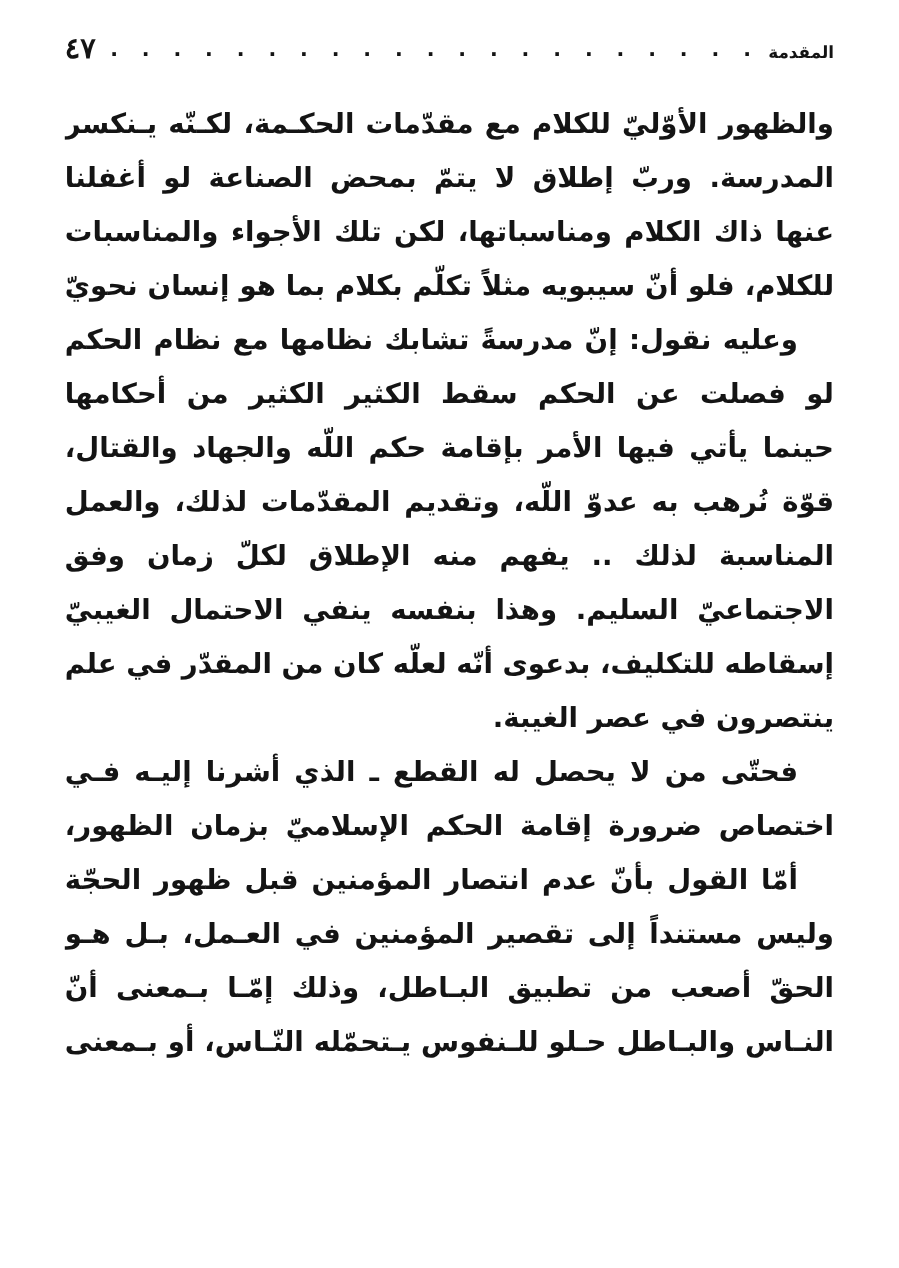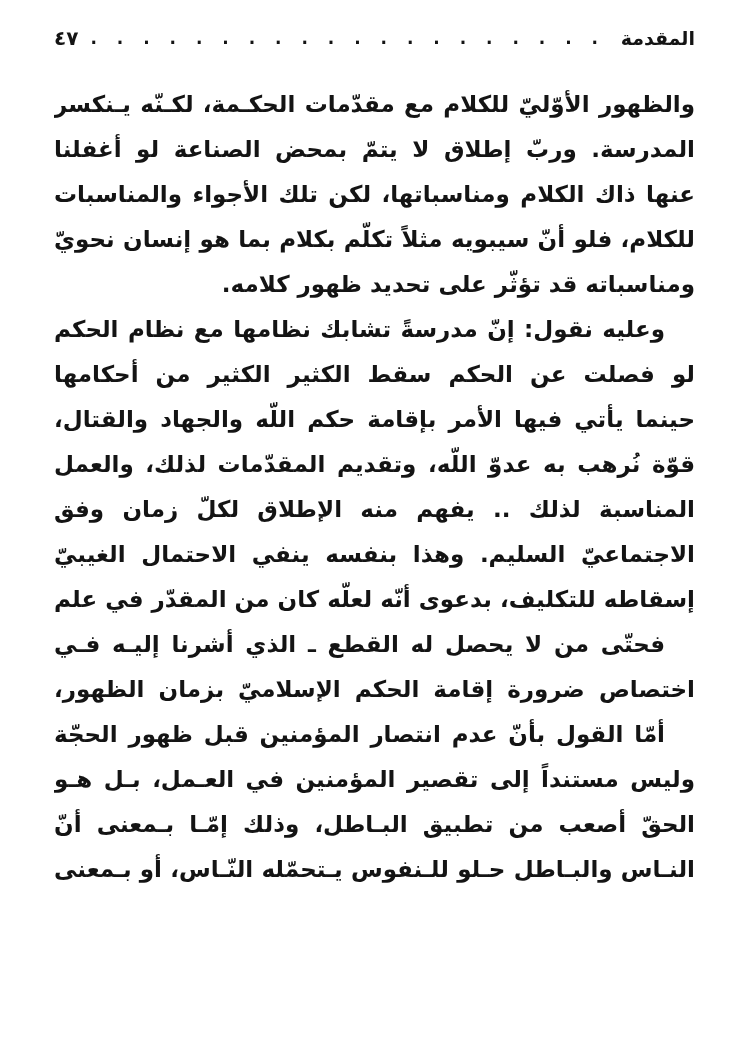--- a/index.html
+++ b/index.html
@@ -23,40 +23,41 @@
   
   .page-header {
     display: flex;
     align-items: baseline;
     direction: rtl;
     height: 34px;
     font-weight: bold;
   }
   .page-header .title {
     flex: 0 0 auto;
-    font-size: 19px;
+    font-size: 14px;
     letter-spacing: 0;
     white-space: nowrap;
   }
   .page-header .leader {
     flex: 1 1 auto;
     overflow: hidden;
     white-space: nowrap;
     font-size: 17px;
     letter-spacing: 7px;
     direction: ltr;
     text-align: center;
     margin: 0 2px;
     transform: translateY(-1px);
   }
   .page-header .pnum {
     flex: 0 0 auto;
-    font-size: 20px;
+    font-size: 24px;
     padding-right: 10px;
     white-space: nowrap;
+    font-family: Liberation Serif, serif;
   }
   
   .page-body {
     margin-top: 22px;
   }
   .line {
     font-size: 23px;
     font-weight: bold;
     line-height: 45px;
     height: 45px;
@@ -84,31 +85,31 @@
     <span class="pnum">٤٧</span>
   </header>
 
   <main class="page-body">
 
     <div class="para">
       <div class="line">والظهور الأوّليّ للكلام مع مقدّمات الحكـمة، لكـنّه يـنكسر بـلحاظ جـوّ تـلك</div>
       <div class="line">المدرسة. وربّ إطلاق لا يتمّ بمحض الصناعة لو أغفلنا أجواء المدرسة التي صدر</div>
       <div class="line">عنها ذاك الكلام ومناسباتها، لكن تلك الأجواء والمناسبات تخلق الإطلاق وتثبّته</div>
       <div class="line">للكلام، فلو أنّ سيبويه مثلاً تكلّم بكلام بما هو إنسان نحويّ فأجواء علم النـحو</div>
-      <div class="line para-end">ومناسباته قد تؤثّر على تحديد ظهور كلامه.</div>
     </div>
 
     <div class="para">
       <div class="line indent">وعليه نقول: إنّ مدرسةً تشابك نظامها مع نظام الحكم والإدارة والسلطة بحيث</div>
       <div class="line">لو فصلت عن الحكم سقط الكثير الكثير من أحكامها ونُظمها عن إمكانيّة التطبيق،</div>
       <div class="line">حينما يأتي فيها الأمر بإقامة حكم اللّه والجهاد والقتال، وإعداد ما استطعنا من</div>
       <div class="line">قوّة نُرهب به عدوّ اللّه، وتقديم المقدّمات لذلك، والعمل في سبيل خلق الأجواء</div>
       <div class="line">المناسبة لذلك .. يفهم منه الإطلاق لكلّ زمان وفق الفرص المؤاتية ظاهراً في الفهم</div>
       <div class="line">الاجتماعيّ السليم. وهذا بنفسه ينفي الاحتمال الغيبيّ لنفي الفرصة بنحو يفترض</div>
       <div class="line">إسقاطه للتكليف، بدعوى أنّه لعلّه كان من المقدّر في علم اللّـه أنّ المـؤمنين لا</div>
+      <div class="line para-end">ينتصرون في عصر الغيبة.</div>
     </div>
 
     <div class="para">
       <div class="line indent">فحتّى من لا يحصل له القطع ـ الذي أشرنا إليـه فـي مسـتهلّ البـحث ـ بـعدم</div>
       <div class="line">اختصاص ضرورة إقامة الحكم الإسلاميّ بزمان الظهور، يكـفيه هـذا الإطـلاق</div>
     </div>
 
     <div class="para">
       <div class="line indent">أمّا القول بأنّ عدم انتصار المؤمنين قبل ظهور الحجّة ليس صـدفةً مـتكرّرة،</div>
       <div class="line">وليس مستنداً إلى تقصير المؤمنين في العـمل، بـل هـو مسـتند إلى أنّ تـطبيق</div>

